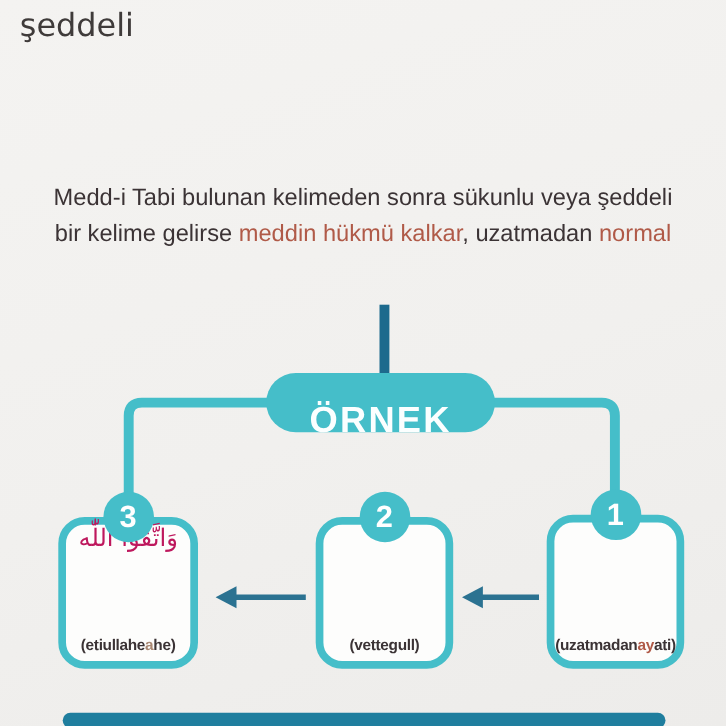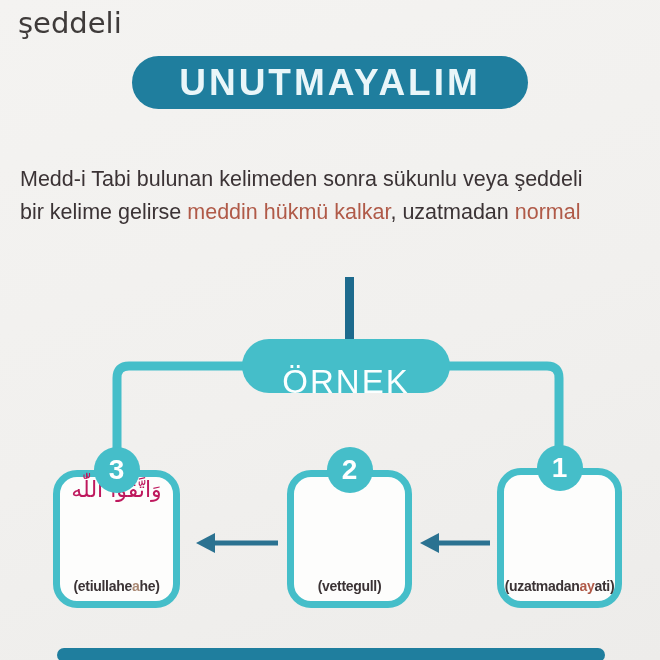--- a/index.html
+++ b/index.html
@@ -28,34 +28,34 @@
   .header-pill{
     position:absolute;left:132px;top:56px;width:396px;height:53px;
     background:var(--header-teal);border-radius:27px;
     display:flex;align-items:center;justify-content:center;
   }
   .header-pill .title{
     color:#e9f6f9;font-size:37px;font-weight:bold;letter-spacing:3px;
   }
   .paragraph{
     position:absolute;left:20px;top:163px;width:620px;
-    text-align:left;font-size:21.5px;line-height:33px;
+    text-align:center;font-size:21.5px;line-height:33px;
     color:var(--text-dark);font-weight:500;
   }
   .seg-dark{color:var(--text-dark);}
   .seg-red{color:var(--text-red);}
   .seg-soft{color:var(--translit-soft);}
   svg.connectors{position:absolute;left:0;top:0;pointer-events:none;}
   .ornek-pill{
     position:absolute;left:242px;top:339px;width:208px;height:54px;
     background:var(--turquoise);border-radius:27px;
     display:flex;align-items:center;justify-content:center;
   }
   .ornek-pill .label{
-    color:#fbffff;font-size:33px;font-weight:normal;letter-spacing:2px;margin-top:32px;
+    color:#fbffff;font-size:33px;font-weight:bold;letter-spacing:2px;margin-top:32px;
   }
   .card{
     position:absolute;
     border:7px solid var(--turquoise);border-radius:24px;
     background:var(--card-bg);
   }
   .card-3{left:53px;top:470px;width:127px;height:138px;}
   .card-2{left:287px;top:470px;width:125px;height:138px;}
   .card-1{left:497px;top:468px;width:125px;height:140px;}
   .num-circle{
@@ -78,23 +78,20 @@
     border-radius:7px;background:var(--header-teal);
   }
 </style>
 </head>
 <body>
 
 <div class="stage">
 
   <div class="logo">şeddeli</div>
 
-  <div class="header-pill">
-    <span class="title">UNUTMAYALIM</span>
-  </div>
 
   <div class="paragraph">
     <div><span class="seg-dark">Medd-i Tabi bulunan kelimeden sonra sükunlu veya şeddeli</span></div>
     <div><span class="seg-dark">bir kelime gelirse </span><span class="seg-red">meddin hükmü kalkar</span><span class="seg-dark">, uzatmadan </span><span class="seg-red">normal</span></div>
   </div>
 
   <svg class="connectors" width="660" height="660" viewBox="0 0 660 660">
 
     <rect x="345" y="277" width="9" height="72" fill="var(--connector-dark)"></rect>
 

